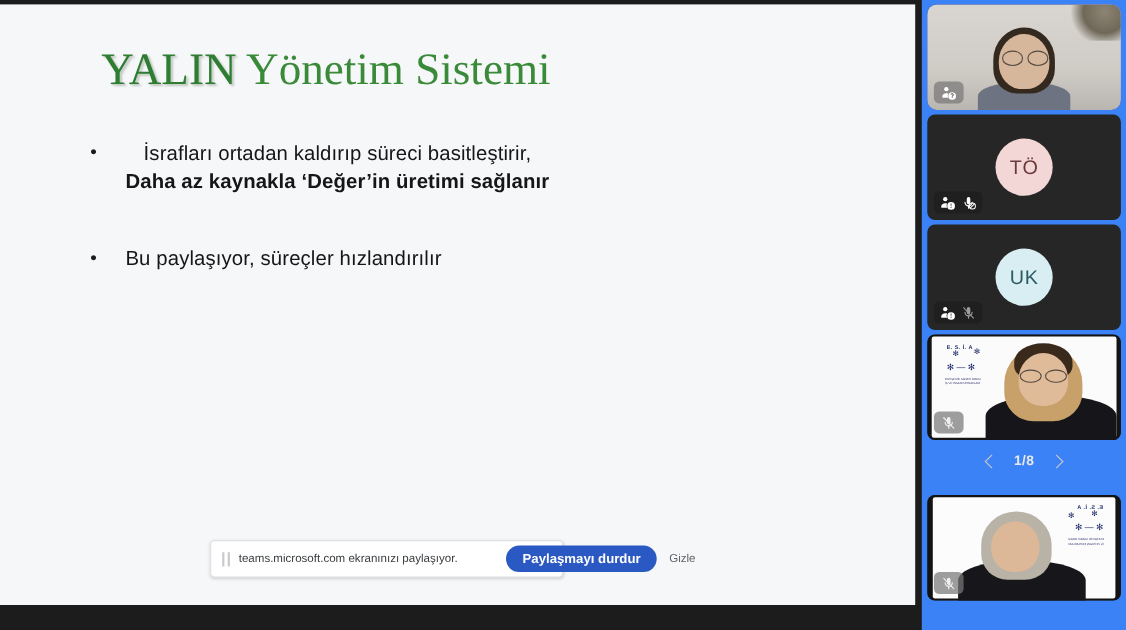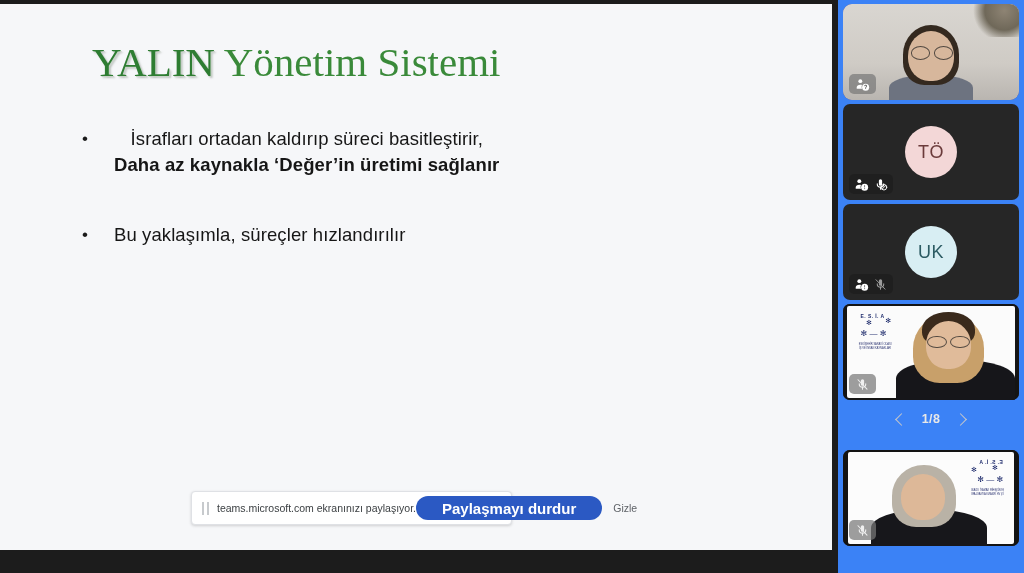--- a/index.html
+++ b/index.html
@@ -24,22 +24,22 @@
 
   
   .sharebar{position:absolute;left:191px;top:487px;width:321px;height:34px;background:#ffffff;
     border:1px solid #dfe1e5;border-radius:4px;box-shadow:0 1px 3px rgba(0,0,0,.16);
     display:flex;align-items:center;padding:0 7px;box-sizing:border-box;}
   .sb-grip{width:10px;height:13px;flex:0 0 10px;margin:0 6px 0 2px;position:relative;opacity:.55;}
   .sb-grip:before,.sb-grip:after{content:"";position:absolute;top:0;width:2px;height:13px;background:#9aa0a6;}
   .sb-grip:before{left:1px}.sb-grip:after{left:6px}
   .sb-text{font-size:10.5px;color:#3c4043;white-space:nowrap;flex:1 1 auto;}
   .sb-btn{background:#2b59c3;color:#fff;border:none;border-radius:14px;height:24px;
-    padding:0 26px;font-size:15px;font-weight:700;font-family:"Liberation Sans",sans-serif;
-    white-space:nowrap;cursor:pointer;}
+    padding:0 15px;font-size:12px;font-weight:700;font-family:"Liberation Sans",sans-serif;
+    white-space:nowrap;cursor:pointer;margin-left:44px;}
   .sb-link{font-size:10.5px;color:#5f6368;margin-left:11px;margin-right:2px;
     white-space:nowrap;cursor:pointer;}
 
   
   .rail{position:absolute;left:838px;top:0;width:186px;height:573px;background:#3b82f6;}
   .tile{position:relative;width:176px;height:96px;margin:4px auto 0;border-radius:7px;overflow:hidden;background:#262626;}
   .tile.speaking{outline:3px solid #7b83eb;outline-offset:-3px;border-radius:9px;}
 
   .vid{position:absolute;inset:0;}
   
@@ -91,21 +91,21 @@
             <span class="dot">•</span>
             <span class="btext">
               <span>İsrafları ortadan kaldırıp süreci basitleştirir,</span>
               <span class="ln2">Daha az kaynakla ‘Değer’in üretimi sağlanır</span>
             </span>
           </div>
 
           <div class="bullet" style="margin-top:44px">
             <span class="dot">•</span>
             <span class="btext">
-              <span>Bu yaklaşımla, süreçler hızlandırılır</span>
+              <span>Bu paylaşıyor, süreçler hızlandırılır</span>
             </span>
           </div>
 
         </div>
 
         <div class="sharebar">
           <span class="sb-grip"></span>
           <span class="sb-text">teams.microsoft.com ekranınızı paylaşıyor.</span>
           <button class="sb-btn">Paylaşmayı durdur</button>
           <span class="sb-link">Gizle</span>

